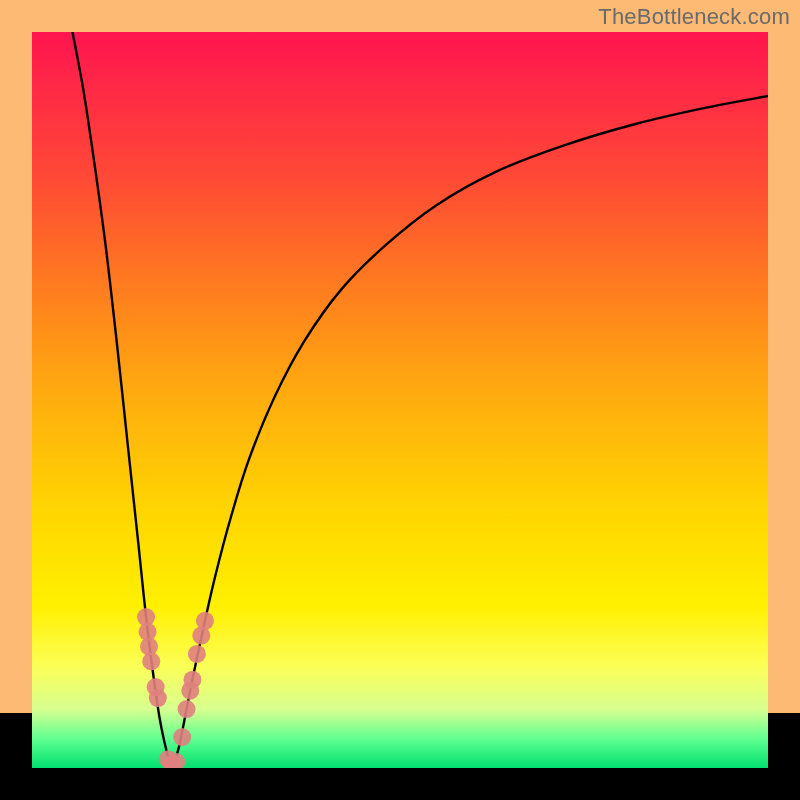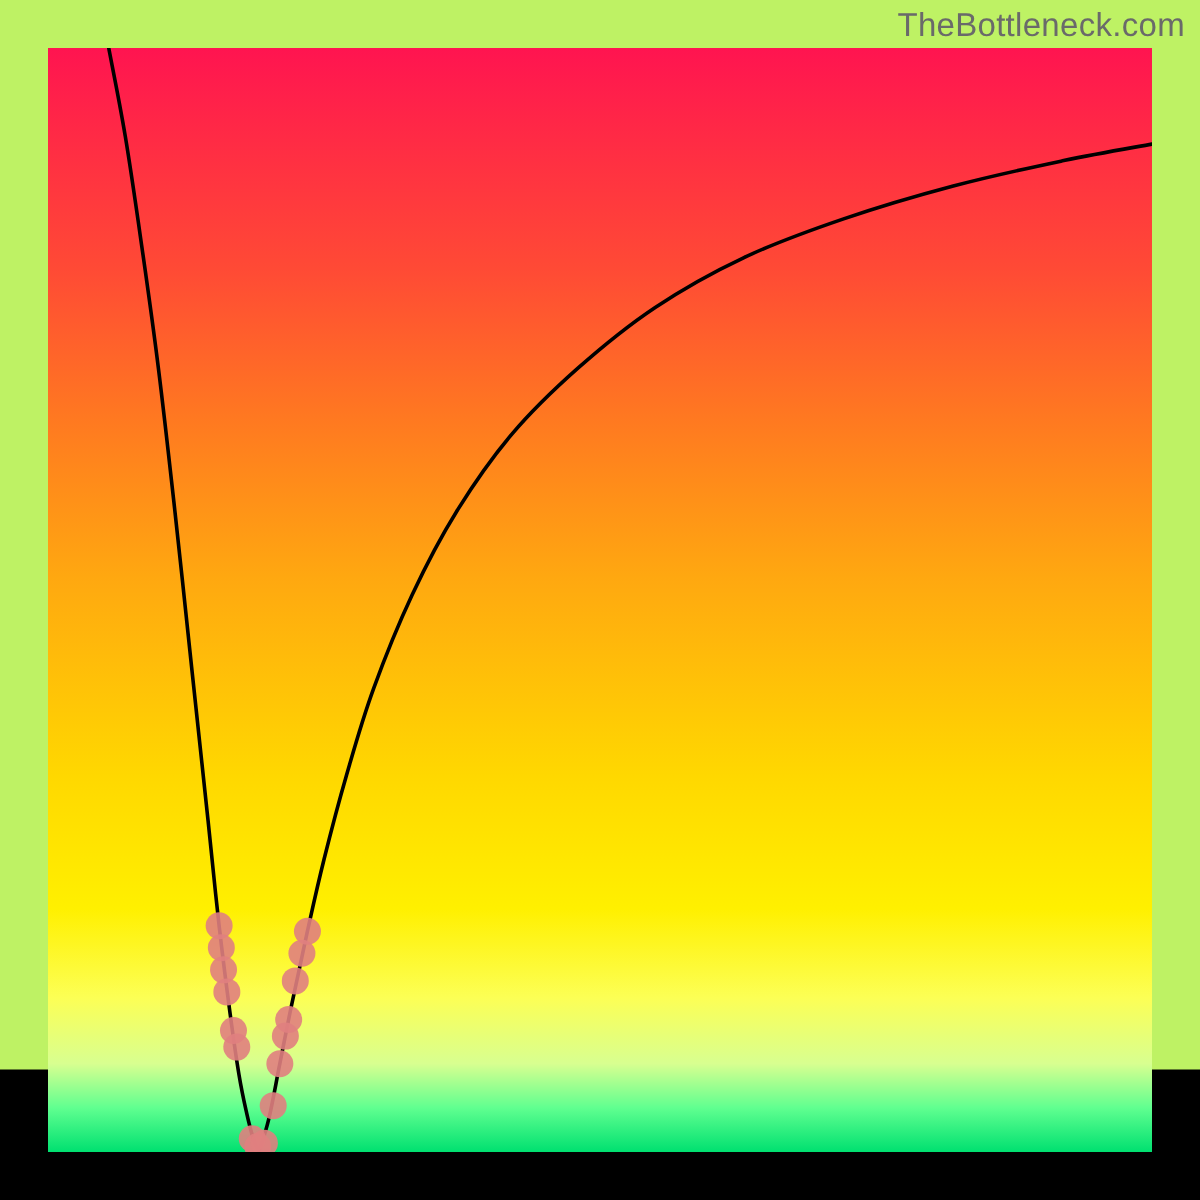--- a/index.html
+++ b/index.html
@@ -10,21 +10,21 @@
     overflow: hidden;
     background: #000;
     font-family: Arial, Helvetica, sans-serif;
   }
   .frame {
     position: absolute;
     left: 0;
     top: 0;
     width: 800px;
     height: 713px;
-    background: #bef264;
+    background: #fdba74;
   }
   .plot-area {
     position: absolute;
     left: 32px;
     top: 32px;
     width: 736px;
     height: 736px;
     background: linear-gradient(to bottom,
       #ff1450 0%,
       #ff2a45 8%,

